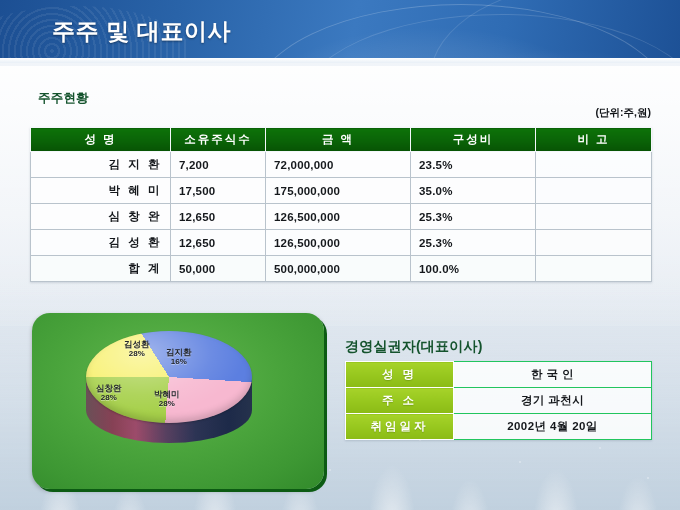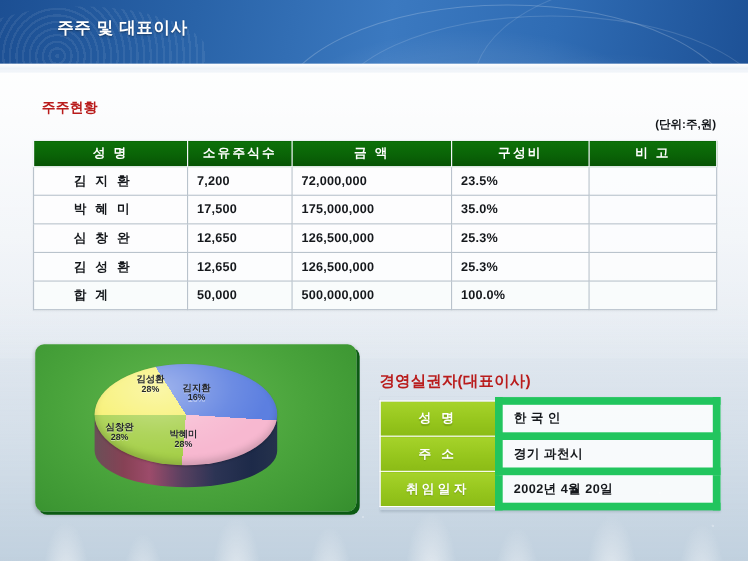--- a/index.html
+++ b/index.html
@@ -90,39 +90,39 @@
     left: -40px; top: 6px;
     width: 230px; height: 90px;
     border-radius: 50%;
     background: repeating-radial-gradient(circle at 40% 50%,
         rgba(255,255,255,.07) 0 2px, rgba(255,255,255,0) 2px 6px);
   }
   .banner-title {
     position: absolute;
     left: 52px; top: 16px;
     color: #ffffff;
-    font-size: 15px;
+    font-size: 23px;
     font-weight: bold;
     letter-spacing: .6px;
     text-shadow: 0 1px 2px rgba(0,0,0,.40);
     white-space: nowrap;
   }
   .banner-under {
     position: absolute;
     left: 0; top: 58px;
     width: 680px; height: 5px;
     background: linear-gradient(180deg, rgba(255,255,255,.95) 0%, rgba(232,239,246,.9) 100%);
   }
 
   
   .sec-title {
     position: absolute;
     font-size: 12.5px;
     font-weight: bold;
-    color: #b91c1c;
+    color: #14532d;
     letter-spacing: .2px;
     white-space: nowrap;
   }
   #t-shareholders { left: 38px; top: 90px; }
   #t-ceo         { left: 345px; top: 338px; font-size: 14px; }
 
   .unit-note {
     position: absolute;
     right: 29px; top: 106px;
     font-size: 10.5px;
@@ -160,31 +160,31 @@
   }
   .tbl-main td {
     height: 25px;
     border: 1px solid #b9c3cc;
     font-size: 11.5px;
     font-weight: bold;
     color: #15181c;
     padding: 0 8px;
     background: rgba(252,253,254,.80);
   }
-  .tbl-main td.name { text-align: left; letter-spacing: 2.5px; padding-left: 36px; }
+  .tbl-main td.name { text-align: right; letter-spacing: 2.5px; padding-left: 36px; }
   .tbl-main td.num  { text-align: left; letter-spacing: .2px; }
   .tbl-main td.blank { background: rgba(250,252,253,.62); }
   .tbl-main tr.total td { background: rgba(248,251,252,.86); }
 
   
   .pie-panel {
     position: absolute;
     left: 32px; top: 313px;
-    width: 292px; height: 152px;
-    border-radius: 8px;
+    width: 292px; height: 176px;
+    border-radius: 18px;
     background: radial-gradient(ellipse 230px 150px at 46% 38%, #63b84f 0%, #4aa43c 48%, #3d9733 78%, #328a2b 100%);
     box-shadow: 3px 3px 0 0 #0c5b13, 0 2px 4px rgba(0,0,0,.25);
     overflow: hidden;
   }
   .pie-wrap {
     position: absolute;
     left: 48px; top: 4px;
     width: 182px; height: 148px;
   }
   .pie-side {
@@ -249,27 +249,27 @@
     font-size: 11.5px;
     font-weight: bold;
     letter-spacing: 3px;
     border: 1px solid #ffffff;
     text-align: center;
     padding: 0;
     text-shadow: 0 1px 1px rgba(70,100,10,.35);
   }
   .tbl-ceo td {
     height: 25px;
-    border: 7px solid #22c55e;
+    border: 1px solid #22c55e;
     background: rgba(253,254,254,.88);
     color: #15181c;
     font-size: 11.5px;
     font-weight: bold;
     padding: 0 10px;
-    text-align: left;
+    text-align: center;
     letter-spacing: .4px;
   }
 </style>
 </head>
 <body>
 
 <div id="slide">
 
   <div class="bg-base"></div>
   <div class="bg-upper-sheen"></div>

